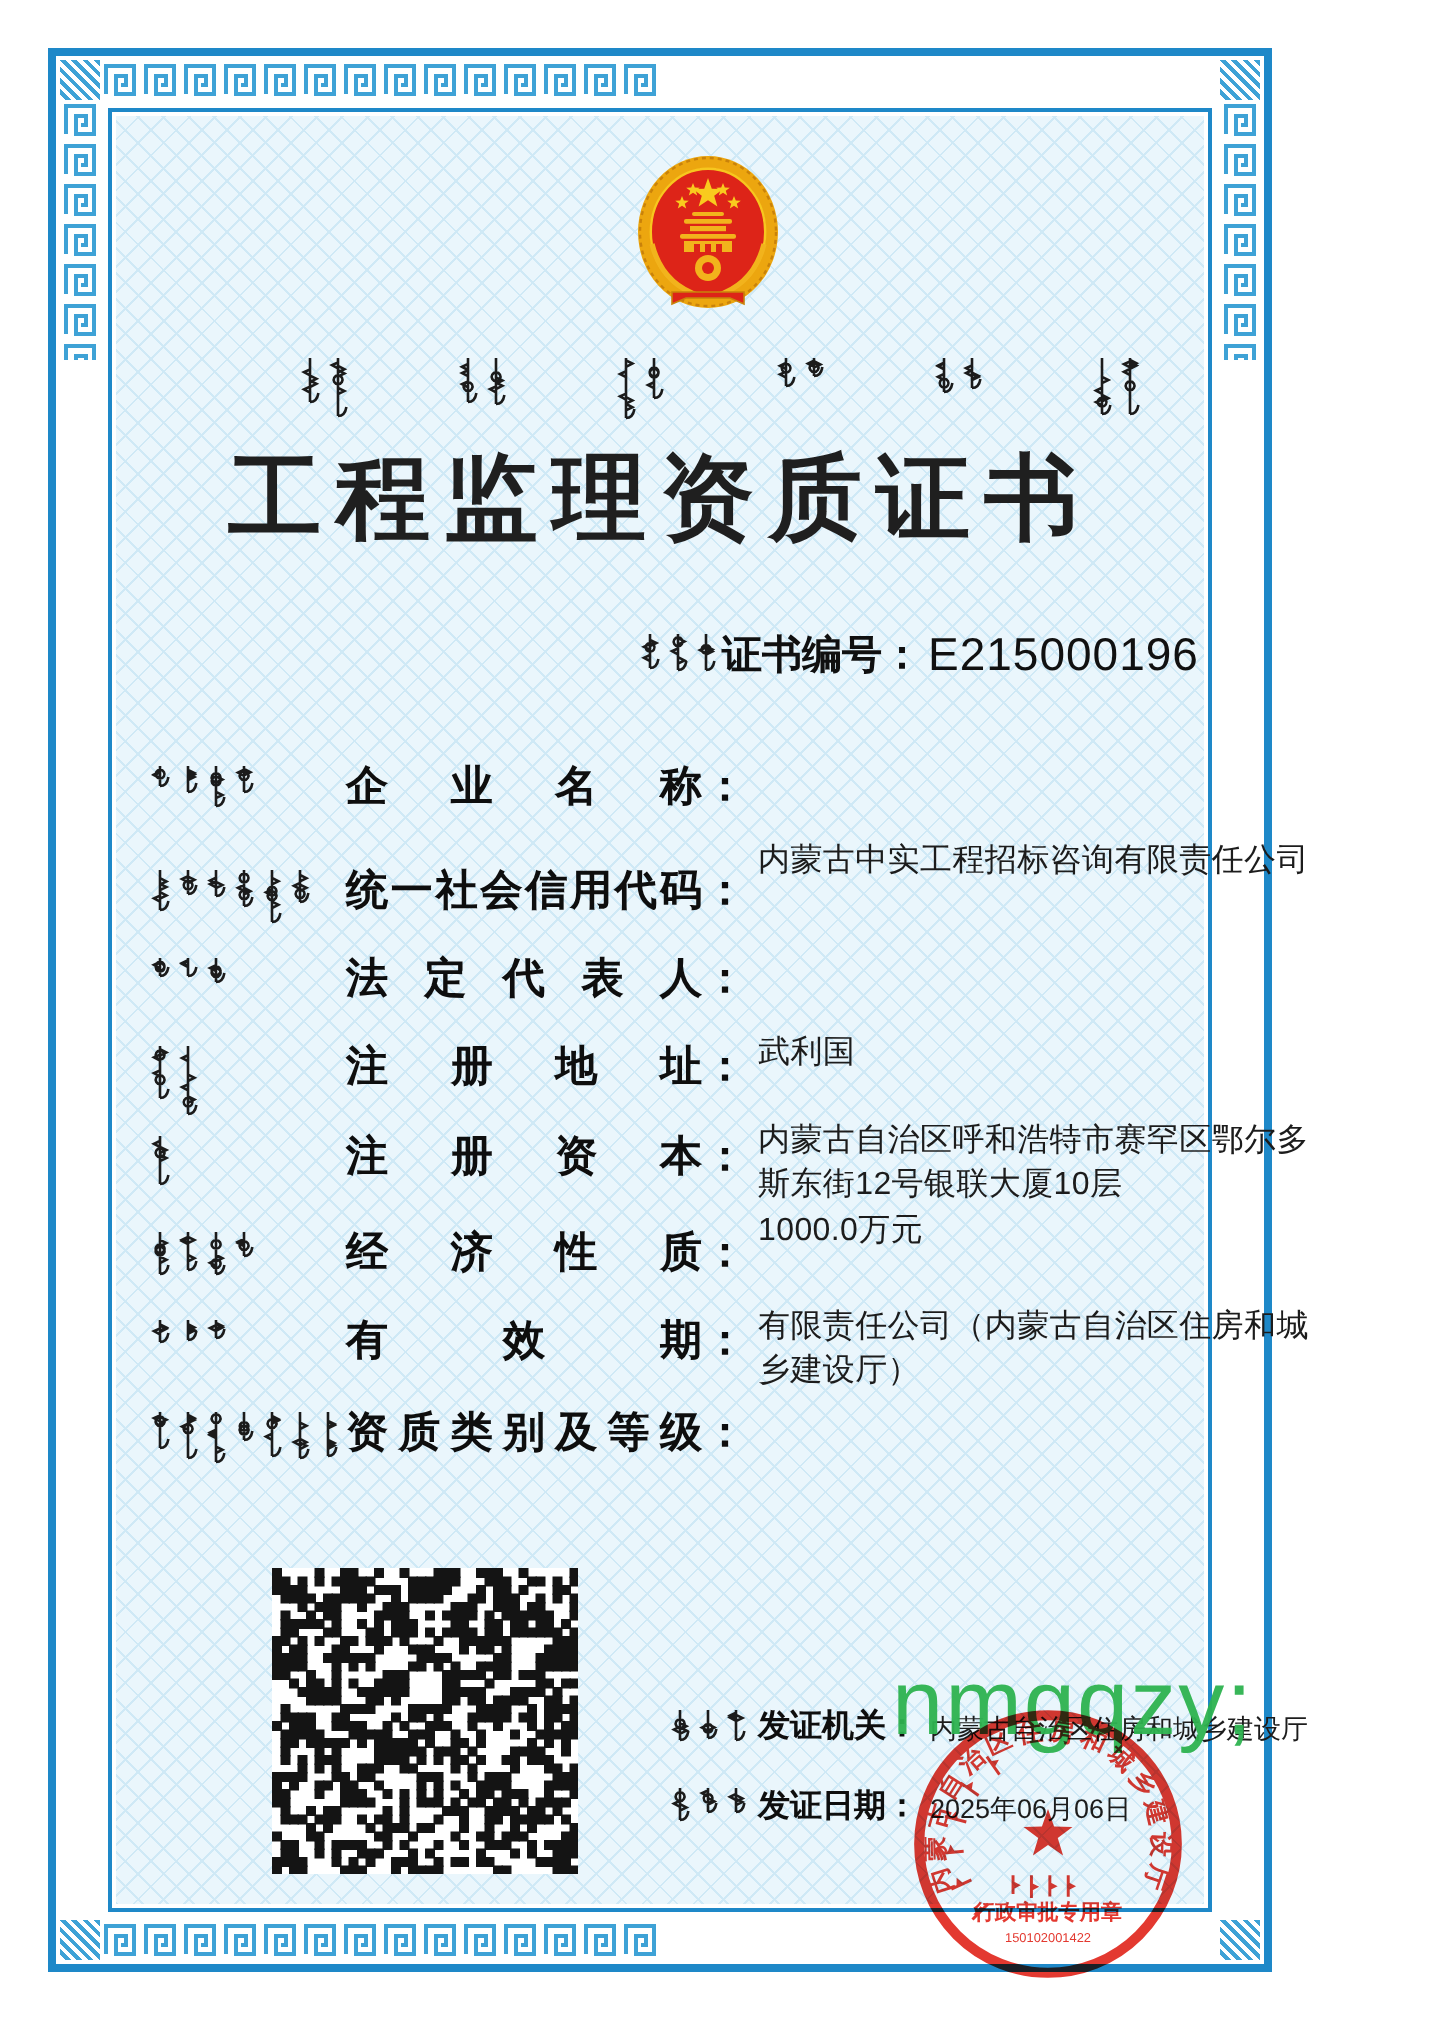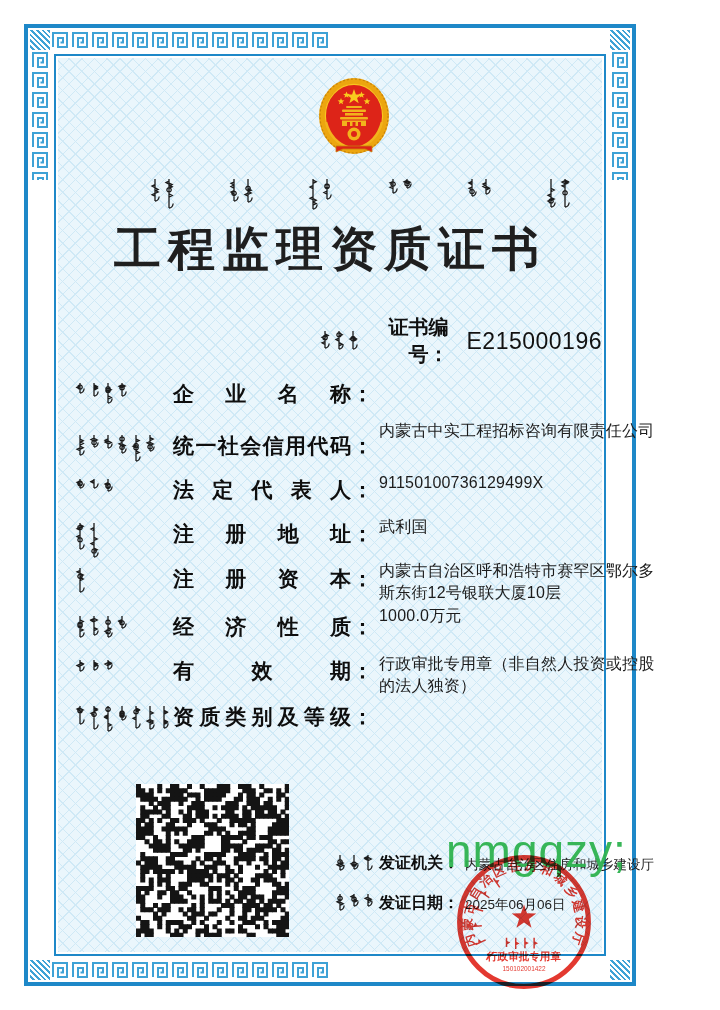--- a/index.html
+++ b/index.html
@@ -19,21 +19,21 @@
      background-color:#eaf6fc;
      background-image:
        repeating-linear-gradient(45deg,#cfe9f6 0 1px,transparent 1px 9px),
        repeating-linear-gradient(-45deg,#cfe9f6 0 1px,transparent 1px 9px);}
   
   .emblem{position:absolute;left:258px;top:18px;width:76px;height:84px;}
   .mong-header{position:absolute;left:92px;top:120px;width:420px;height:44px;
      display:flex;justify-content:space-between;align-items:flex-start;}
   .title{position:absolute;left:0;right:0;top:160px;text-align:center;
      font-size:47px;font-weight:700;letter-spacing:7px;color:#1f1f1f;white-space:nowrap;}
-  .certno{position:absolute;left:262px;top:256px;display:flex;align-items:center;gap:18px;text-align:right;}
+  .certno{position:absolute;left:262px;top:256px;display:flex;align-items:center;gap:3px;}
   .cn-label{font-size:20px;font-weight:700;color:#101010;}
   .cn-value{font-size:23px;font-weight:500;color:#111;letter-spacing:.5px;}
   
   .frow{position:absolute;left:17px;display:flex;align-items:flex-start;}
   .mong{display:flex;gap:4px;align-items:flex-start;}
   .frow .mong{flex:0 0 98px;padding-top:1px;}
   .flabel{flex:0 0 200px;display:flex;font-size:21px;font-weight:700;color:#0e0e0e;line-height:26px;}
   .flabel .chars{flex:1;display:flex;justify-content:space-between;}
   .flabel .colon{margin-left:1px;}
   .fvalue{width:276px;margin-left:6px;padding-top:3px;font-size:16px;font-weight:500;
@@ -232,21 +232,20 @@
                   <span>一</span>
                   <span>社</span>
                   <span>会</span>
                   <span>信</span>
                   <span>用</span>
                   <span>代</span>
                   <span>码</span>
                 </span>
                 <span class="colon">：</span>
               </div>
-              <div class="fvalue">91150100736129499X</div>
             </div>
             <div class="frow" style="top: 419px;">
               <span class="mong">
                 <svg width="10" height="14">
                   <path d="M5 1 L5 10 M5 3.0 l-3 1.4 l3 1.6 M5 2.9 a2.2 2.2 0 1 0 0.1 0 M5 3.5 a2.2 2.2 0 1 0 0.1 0 M5 10 q3.5 0 4.2 -4.5" fill="none" stroke="#1b1b1b" stroke-width="1.3"></path>
                 </svg>
                 <svg width="10" height="14">
                   <path d="M5 1 L5 10 M5 2.5 l-3 1.4 l3 1.6 M5 2.1 l-3 1.4 l3 1.6 M5 2.4 l-3 1.4 l3 1.6 M5 10 q3.5 0 4.2 -4.5" fill="none" stroke="#1b1b1b" stroke-width="1.3"></path>
                 </svg>
                 <svg width="10" height="17">
@@ -319,21 +318,21 @@
               </span>
               <div class="flabel">
                 <span class="chars">
                   <span>经</span>
                   <span>济</span>
                   <span>性</span>
                   <span>质</span>
                 </span>
                 <span class="colon">：</span>
               </div>
-              <div class="fvalue">行政审批专用章（非自然人投资或控股的法人独资）</div>
+              <div class="fvalue">有限责任公司（内蒙古自治区住房和城乡建设厅）</div>
             </div>
             <div class="frow" style="top: 600px;">
               <span class="mong">
                 <svg width="10" height="16">
                   <path d="M5 1 L5 12 M5 3.2 l3.2 1.6 l-3.2 1.6 M5 5.2 l-3 1.4 l3 1.6 M5 3.8 l3.2 1.6 l-3.2 1.6 M5 12 q3.5 0 4.2 -4.5" fill="none" stroke="#1b1b1b" stroke-width="1.3"></path>
                 </svg>
                 <svg width="10" height="15">
                   <path d="M5 1 L5 11 M5 4.7 l3.2 1.6 l-3.2 1.6 M5 3.1 l3.2 1.6 l-3.2 1.6 M5 4.5 l3.2 1.6 l-3.2 1.6 M5 11 q3.5 0 4.2 -4.5" fill="none" stroke="#1b1b1b" stroke-width="1.3"></path>
                 </svg>
                 <svg width="10" height="14">

